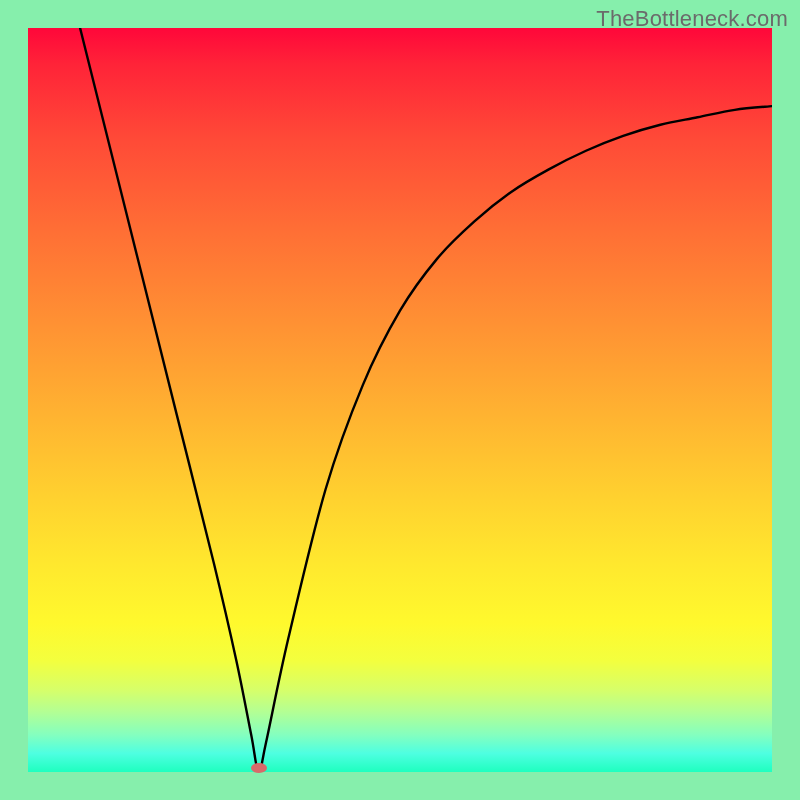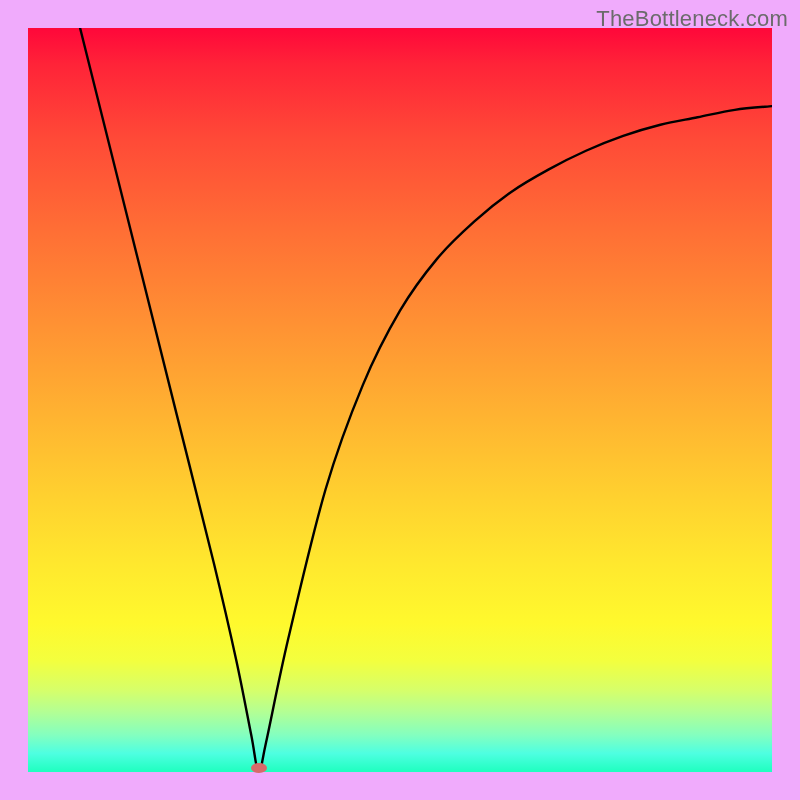--- a/index.html
+++ b/index.html
@@ -8,21 +8,21 @@
     width: 800px;
     height: 800px;
     background: #000;
     overflow: hidden;
     font-family: Arial, Helvetica, sans-serif;
   }
   .stage {
     position: relative;
     width: 800px;
     height: 800px;
-    background: #f0abfc;
+    background: #86efac;
   }
   .plot {
     position: absolute;
     left: 28px;
     top: 28px;
     width: 744px;
     height: 744px;
     background: linear-gradient(
       to bottom,
       #ff073a 0%,

